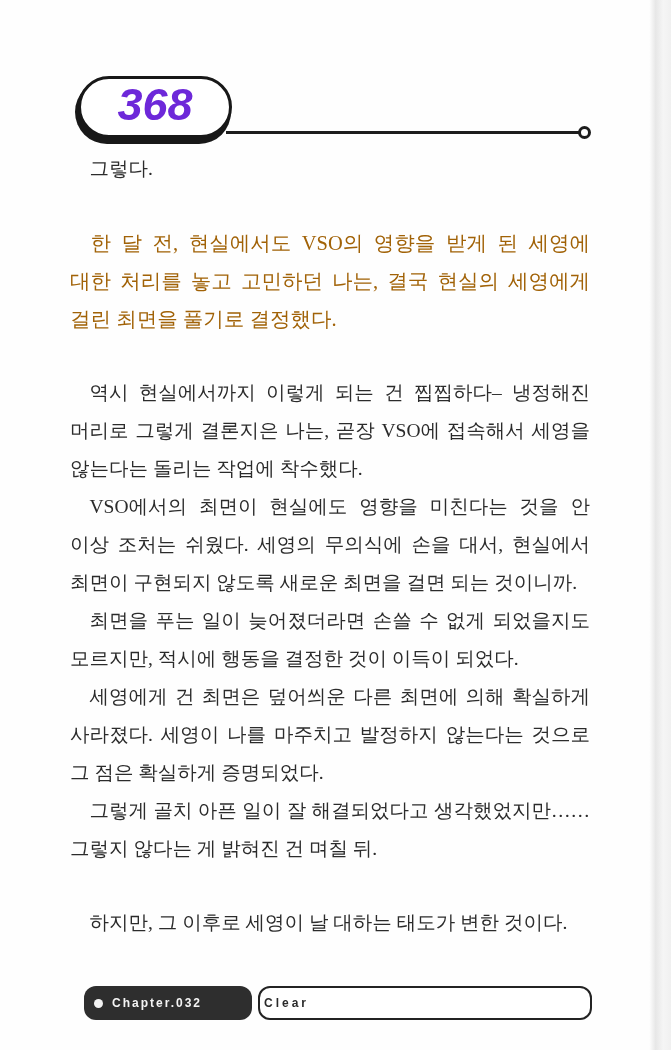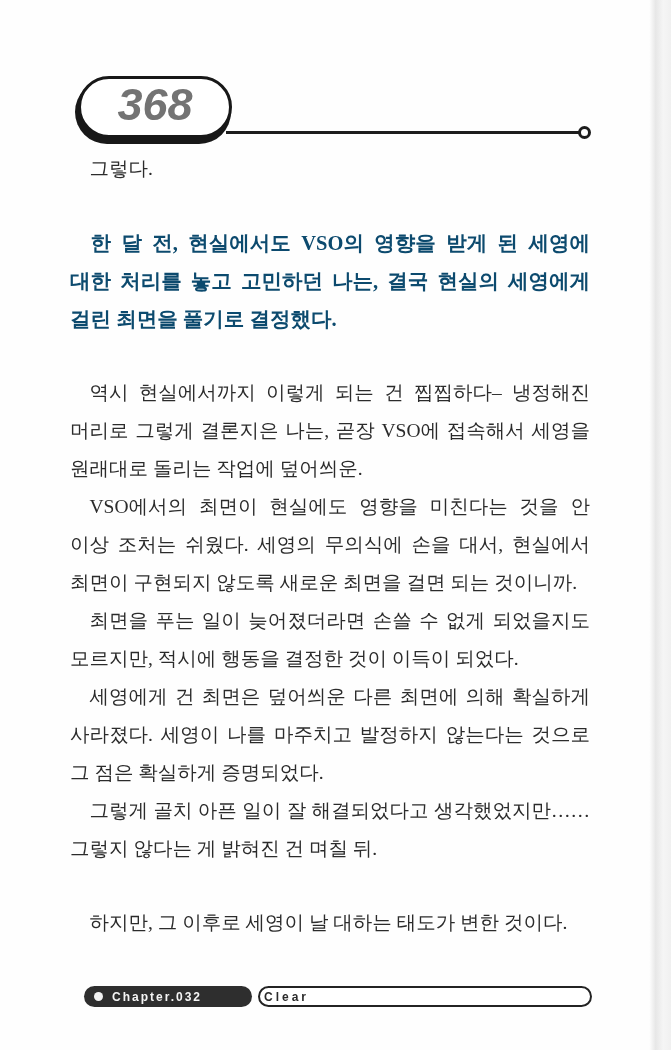--- a/index.html
+++ b/index.html
@@ -30,21 +30,21 @@
     display: flex; align-items: center; justify-content: center;
     box-sizing: border-box;
     z-index: 2;
   }
   .badge .num {
     font-family: "Liberation Sans", "DejaVu Sans", sans-serif;
     font-style: italic;
     font-weight: 700;
     font-size: 45px;
     letter-spacing: 0px;
-    color: #737373;
+    color: #6d28d9;
     transform: translateY(-2px);
   }
   .header-rule {
     position: absolute; left: 226px; top: 131px;
     width: 354px; height: 3px;
     background: #1d1d1d;
     z-index: 1;
   }
   .header-rule-dot {
     position: absolute; left: 578px; top: 126px;
@@ -64,31 +64,31 @@
     text-align: justify;
   }
   .content p {
     margin: 0;
     text-indent: 1em;
     word-break: keep-all;
     overflow-wrap: break-word;
   }
   .content p.gap { margin-top: 36px; }
   .content p.em {
-    font-weight: 700;
+    font-weight: 400;
     font-size: 20.5px;
-    color: #0c4a6e;
+    color: #a16207;
   }
   
   .footer {
     position: absolute; left: 0; top: 986px; width: 671px; height: 24px;
   }
   .chip {
     position: absolute;
-    height: 21px;
+    height: 34px;
     border-radius: 12px;
     box-sizing: border-box;
     display: flex; align-items: center;
     font-family: "Liberation Sans", "DejaVu Sans", sans-serif;
     font-size: 12px;
     font-weight: 700;
   }
   .chip-chapter {
     left: 84px; width: 168px;
     background: #2e2e2e;
@@ -121,21 +121,21 @@
 
   <div class="badge">
     <span class="num">368</span>
   </div>
   <div class="header-rule"></div>
   <div class="header-rule-dot"></div>
 
   <div class="content">
     <p>그렇다.</p>
     <p class="gap em">한 달 전, 현실에서도 VSO의 영향을 받게 된 세영에 대한 처리를 놓고 고민하던 나는, 결국 현실의 세영에게 걸린 최면을 풀기로 결정했다.</p>
-    <p class="gap">역시 현실에서까지 이렇게 되는 건 찝찝하다– 냉정해진 머리로 그렇게 결론지은 나는, 곧장 VSO에 접속해서 세영을 원래대로 돌리는 작업에 덮어씌운.</p>
+    <p class="gap">역시 현실에서까지 이렇게 되는 건 찝찝하다– 냉정해진 머리로 그렇게 결론지은 나는, 곧장 VSO에 접속해서 세영을 않는다는 돌리는 작업에 착수했다.</p>
     <p>VSO에서의 최면이 현실에도 영향을 미친다는 것을 안 이상 조처는 쉬웠다. 세영의 무의식에 손을 대서, 현실에서 최면이 구현되지 않도록 새로운 최면을 걸면 되는 것이니까.</p>
     <p>최면을 푸는 일이 늦어졌더라면 손쓸 수 없게 되었을지도 모르지만, 적시에 행동을 결정한 것이 이득이 되었다.</p>
     <p>세영에게 건 최면은 덮어씌운 다른 최면에 의해 확실하게 사라졌다. 세영이 나를 마주치고 발정하지 않는다는 것으로 그 점은 확실하게 증명되었다.</p>
     <p>그렇게 골치 아픈 일이 잘 해결되었다고 생각했었지만…… 그렇지 않다는 게 밝혀진 건 며칠 뒤.</p>
     <p class="gap">하지만, 그 이후로 세영이 날 대하는 태도가 변한 것이다.</p>
   </div>
 
   <div class="footer">
     <div class="chip chip-chapter">
       <span class="dot"></span>

